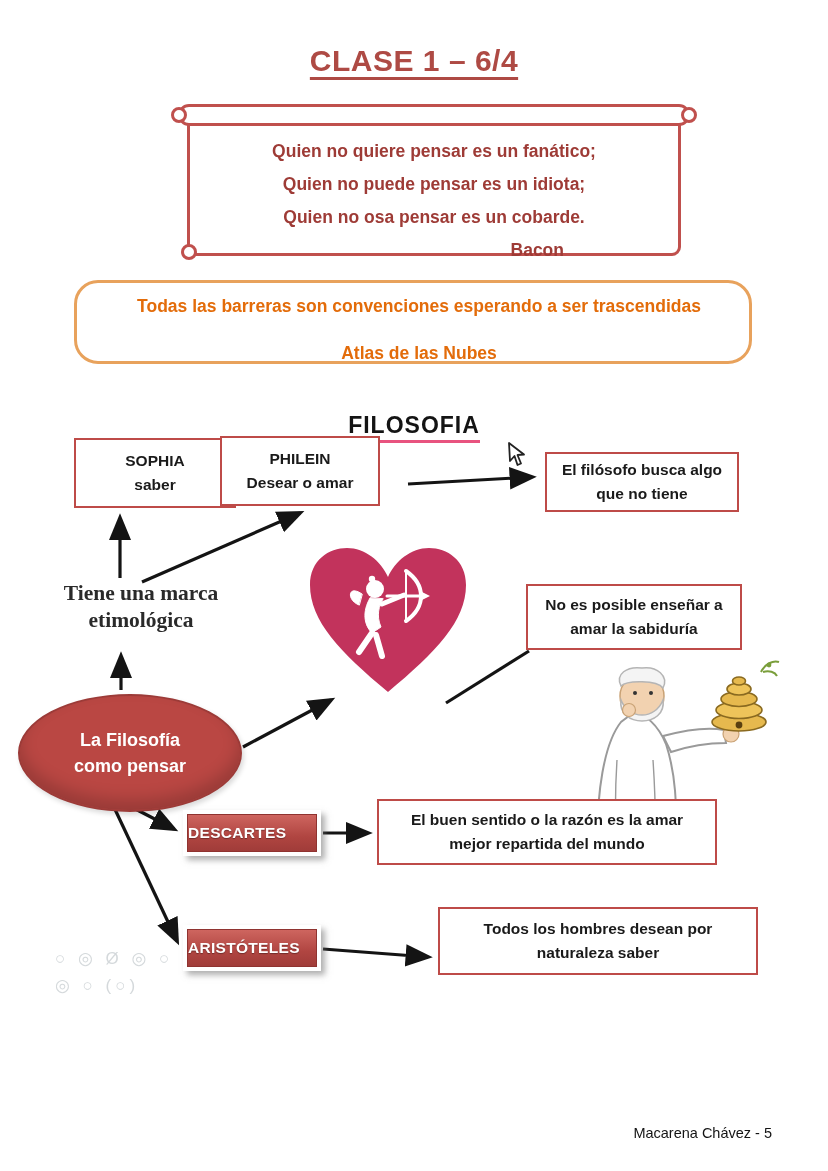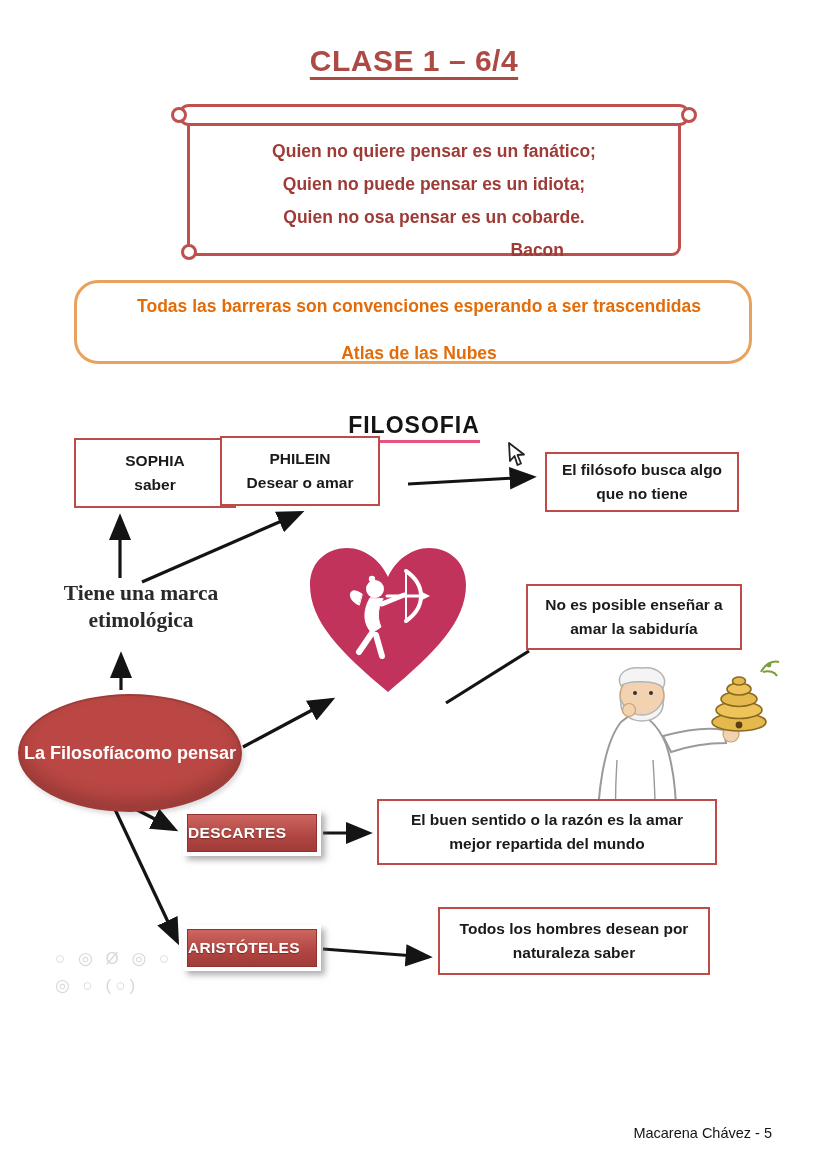--- a/index.html
+++ b/index.html
@@ -56,34 +56,34 @@
     position:absolute; background:#fff; border:2.5px solid #BE4B48;
     display:flex; flex-direction:column; align-items:center; justify-content:center;
     text-align:center; font-weight:bold; color:#1a1a1a; font-size:15.5px;
     line-height:1.55; padding:4px 10px; box-sizing:border-box;
   }
   .box-sophia   { left:54px;  top:438px; width:162px; height:70px;margin-left:20px; }
   .box-philein  { left:220px; top:436px; width:160px; height:70px; }
   .box-filosofo { left:545px; top:452px; width:194px; height:60px; }
   .box-teach    { left:526px; top:584px; width:216px; height:66px; }
   .box-descq    { left:377px; top:799px; width:340px; height:66px; }
-  .box-arisq    { left:438px; top:907px; width:272px; height:68px;text-align:center; }
+  .box-arisq    { left:438px; top:907px; width:320px; height:68px;text-align:center; }
 
   
   .etym {
     position:absolute; left:42px; top:580px; width:198px; text-align:center;
     font-family:"Liberation Serif", serif; font-weight:bold; font-size:21.5px;
     color:#2a2a2a; line-height:1.25;
   }
 
   
   .ellipse {
     position:absolute; left:18px; top:694px; width:220px; height:114px;
     background:#BA4743; border:2px solid #9C3B38; border-radius:50%;
-    display:flex; flex-direction:row; align-items:center; justify-content:center;
+    display:flex; flex-direction:column; align-items:center; justify-content:center;
     color:#fff; font-weight:bold; font-size:18px; line-height:1.45; text-align:center;
     box-shadow: inset 0 -10px 16px rgba(0,0,0,.18), 2px 3px 5px rgba(0,0,0,.15);
   }
 
   
   .tag-wrap {
     position:absolute; background:#fff; padding:4px;
     box-shadow:4px 4px 6px rgba(110,110,110,.55);
   }
   .tag {

